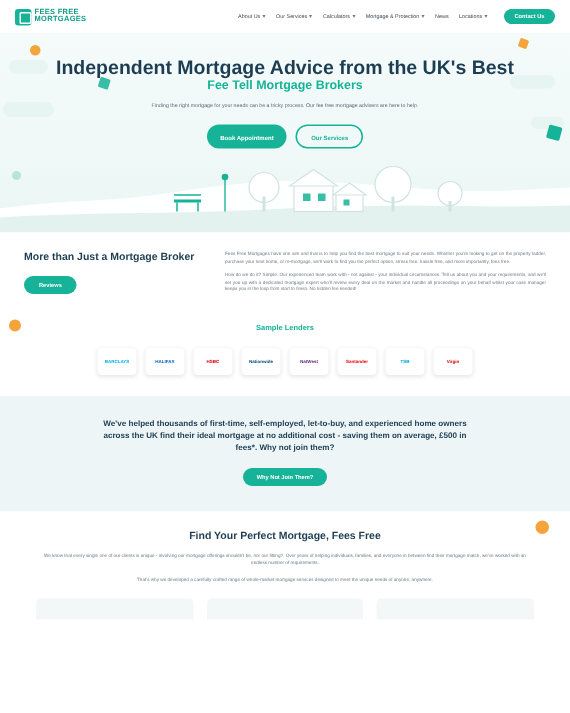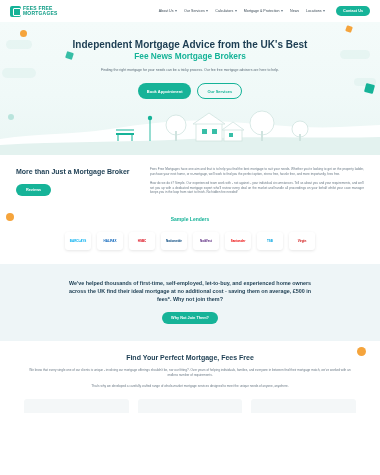--- a/index.html
+++ b/index.html
@@ -36,21 +36,21 @@
   }
 
   
   .hero {
     position: relative;
     height: 133px;
     background: linear-gradient(180deg,#f4fbfa 0%, #f0f9f8 55%, #eaf6f4 100%);
     overflow: hidden;
   }
   .hero-inner { position:relative; z-index:5; text-align:center; padding-top:17px; }
-  .hero-h1 { font-size:10px; font-weight:bold; color:#1c3d52; line-height:11px; }
+  .hero-h1 { font-size:13px; font-weight:bold; color:#1c3d52; line-height:11px; }
   .hero-h1b { font-size:8.3px; font-weight:bold; color:#16b398; line-height:11px; margin-top:1px;}
   .hero-sub { font-size:3.5px; color:#5b6b77; margin-top:6px; line-height:5px;}
   .hero-btns { margin-top:10px; display:flex; justify-content:center; gap:6px; }
   .btn-green { background:#16b398; color:#fff; font-size:4px; font-weight:bold; padding:4.5px 9px; border-radius:9px; border:none; }
   .btn-ghost { background:transparent; color:#16b398; font-size:4px; font-weight:bold; padding:4.5px 9px; border-radius:9px; border:1px solid #16b398; }
 
   
   .cloud { position:absolute; background:#e4f3f1; border-radius:20px; opacity:.85; }
   .dot { position:absolute; border-radius:50%; }
   .sq { position:absolute; }
@@ -141,21 +141,21 @@
     <div class="cloud" style="right:10px; top:28px; width:30px; height:9px;"></div>
     <div class="cloud" style="right:4px; top:56px; width:22px; height:8px;"></div>
     <div class="dot orange" style="left:20px; top:8px; width:7px; height:7px;"></div>
     <div class="sq orange" style="right:28px; top:4px; width:6px; height:6px; transform:rotate(20deg); border-radius:1px;"></div>
     <div class="sq teal" style="left:66px; top:30px; width:7px; height:7px; transform:rotate(18deg); border-radius:1px; opacity:.85;"></div>
     <div class="sq teal" style="right:6px; top:62px; width:9px; height:9px; transform:rotate(15deg); border-radius:1px;"></div>
     <div class="dot" style="left:8px; top:92px; width:6px; height:6px; background:#b9e4dc;"></div>
 
     <div class="hero-inner">
       <div class="hero-h1">Independent Mortgage Advice from the UK's Best</div>
-      <div class="hero-h1b">Fee News Mortgage Brokers</div>
+      <div class="hero-h1b">Fee Tell Mortgage Brokers</div>
       <div class="hero-sub">Finding the right mortgage for your needs can be a tricky process. Our fee free mortgage advisers are here to help.</div>
       <div class="hero-btns">
         <button class="btn-green">Book Appointment</button>
         <button class="btn-ghost">Our Services</button>
       </div>
     </div>
 
     <svg class="illus" viewBox="0 0 380 56" preserveAspectRatio="none">
       <path d="M0 40 C40 34 70 36 110 30 C150 24 180 20 215 22 C255 24 300 30 340 28 L380 26 L380 56 L0 56 Z" fill="#ffffff" opacity="0.95"></path>
       <path d="M0 46 C60 42 120 44 190 40 C260 36 320 40 380 38 L380 56 L0 56 Z" fill="#e3f2ef"></path>

